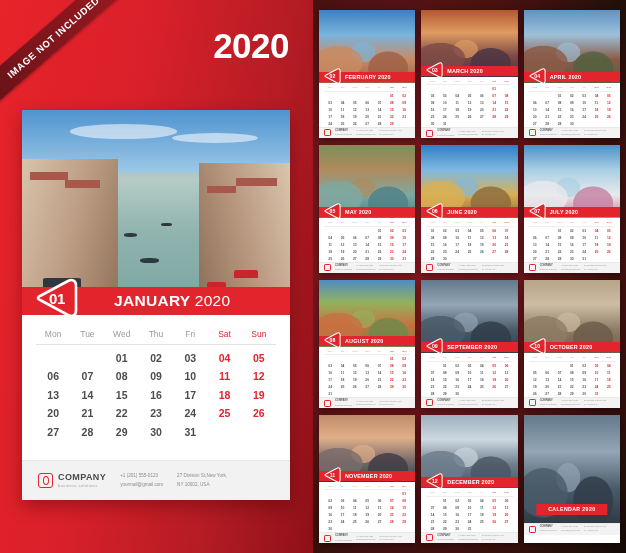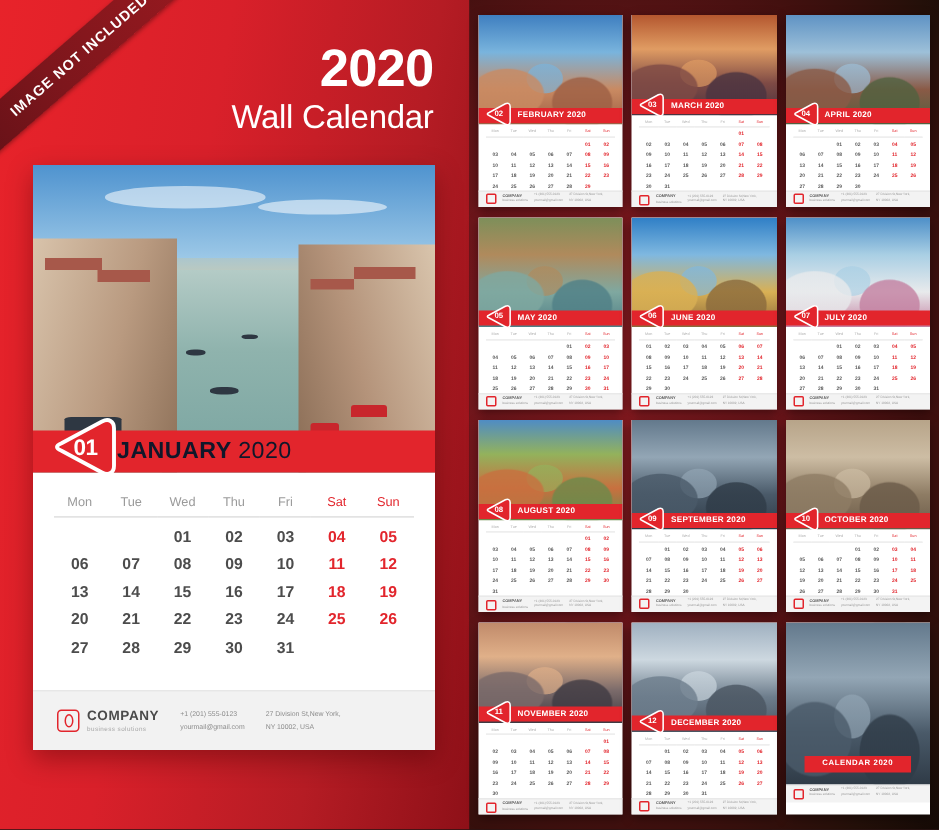--- a/index.html
+++ b/index.html
@@ -55,21 +55,21 @@
     position:relative;height:28px;background:#e2252c;
     display:flex;align-items:center;
     margin-top:-28px;
   }
   .badge{
     position:absolute;left:14px;top:-9px;width:42px;height:40px;
     display:flex;align-items:center;justify-content:center;
   }
   .badge svg{position:absolute;left:0;top:0;}
   .badge span{position:relative;color:#fff;font-size:15px;font-weight:700;z-index:2;letter-spacing:-.3px;}
-  .month-name{margin-left:56px;color:#0f172a;font-size:15.5px;font-weight:700;letter-spacing:.3px;}
+  .month-name{margin-left:92px;color:#ffffff;font-size:15.5px;font-weight:700;letter-spacing:.3px;}
   .month-name em{font-style:normal;font-weight:400;}
 
   .grid-wrap{padding:14px 14px 0 14px;}
   table.cal{width:100%;border-collapse:collapse;table-layout:fixed;}
   table.cal th{
     font-size:8.5px;font-weight:400;color:#9a9a9a;padding:0 0 5px 0;
     border-bottom:1px solid #e3e3e3;text-align:center;
   }
   table.cal th.we{color:#e2252c;}
   table.cal td{
@@ -134,21 +134,20 @@
 <body>
 
 <div class="stage">
 
   <div class="left-panel">
 
     <div class="ribbon">IMAGE NOT INCLUDED</div>
 
     <div class="cover-title">
       <div class="cover-year">2020</div>
-      <div class="cover-sub">Wall Calendar</div>
     </div>
 
     <div class="card">
 
       <div class="photo">
         <div class="sky"></div>
         <div class="cloud" style="left:18%;top:7%;width:40%;height:7%;"></div>
         <div class="cloud" style="left:56%;top:11%;width:32%;height:5%;"></div>
         <div class="canal"></div>
         <div class="bldgL"></div>

